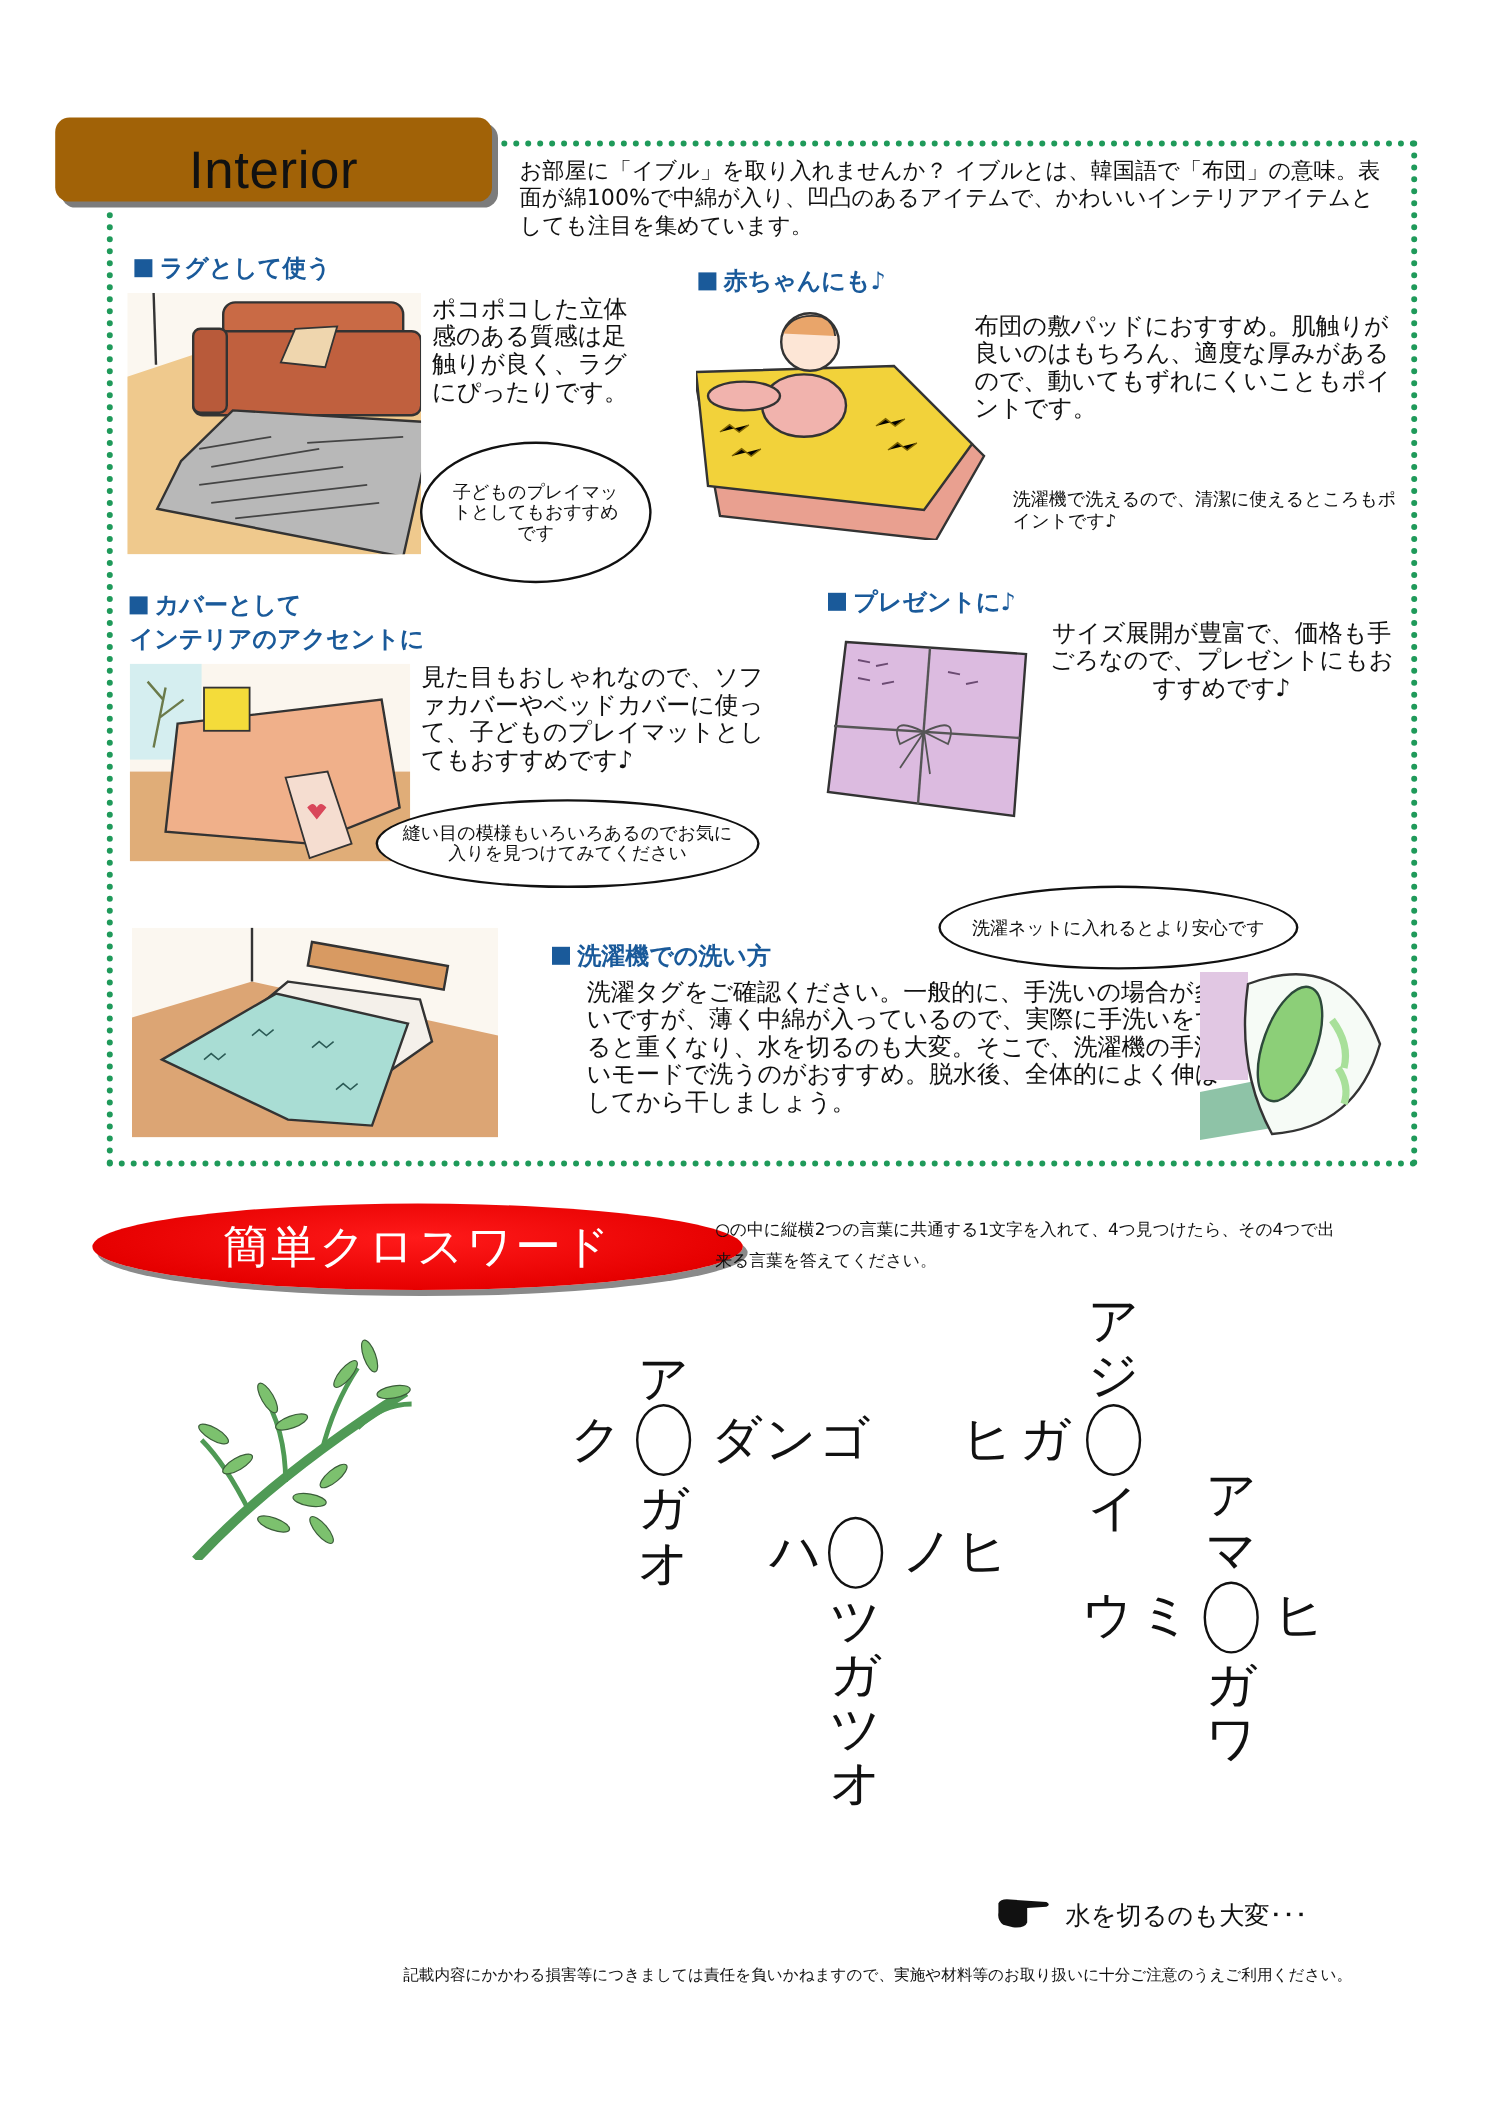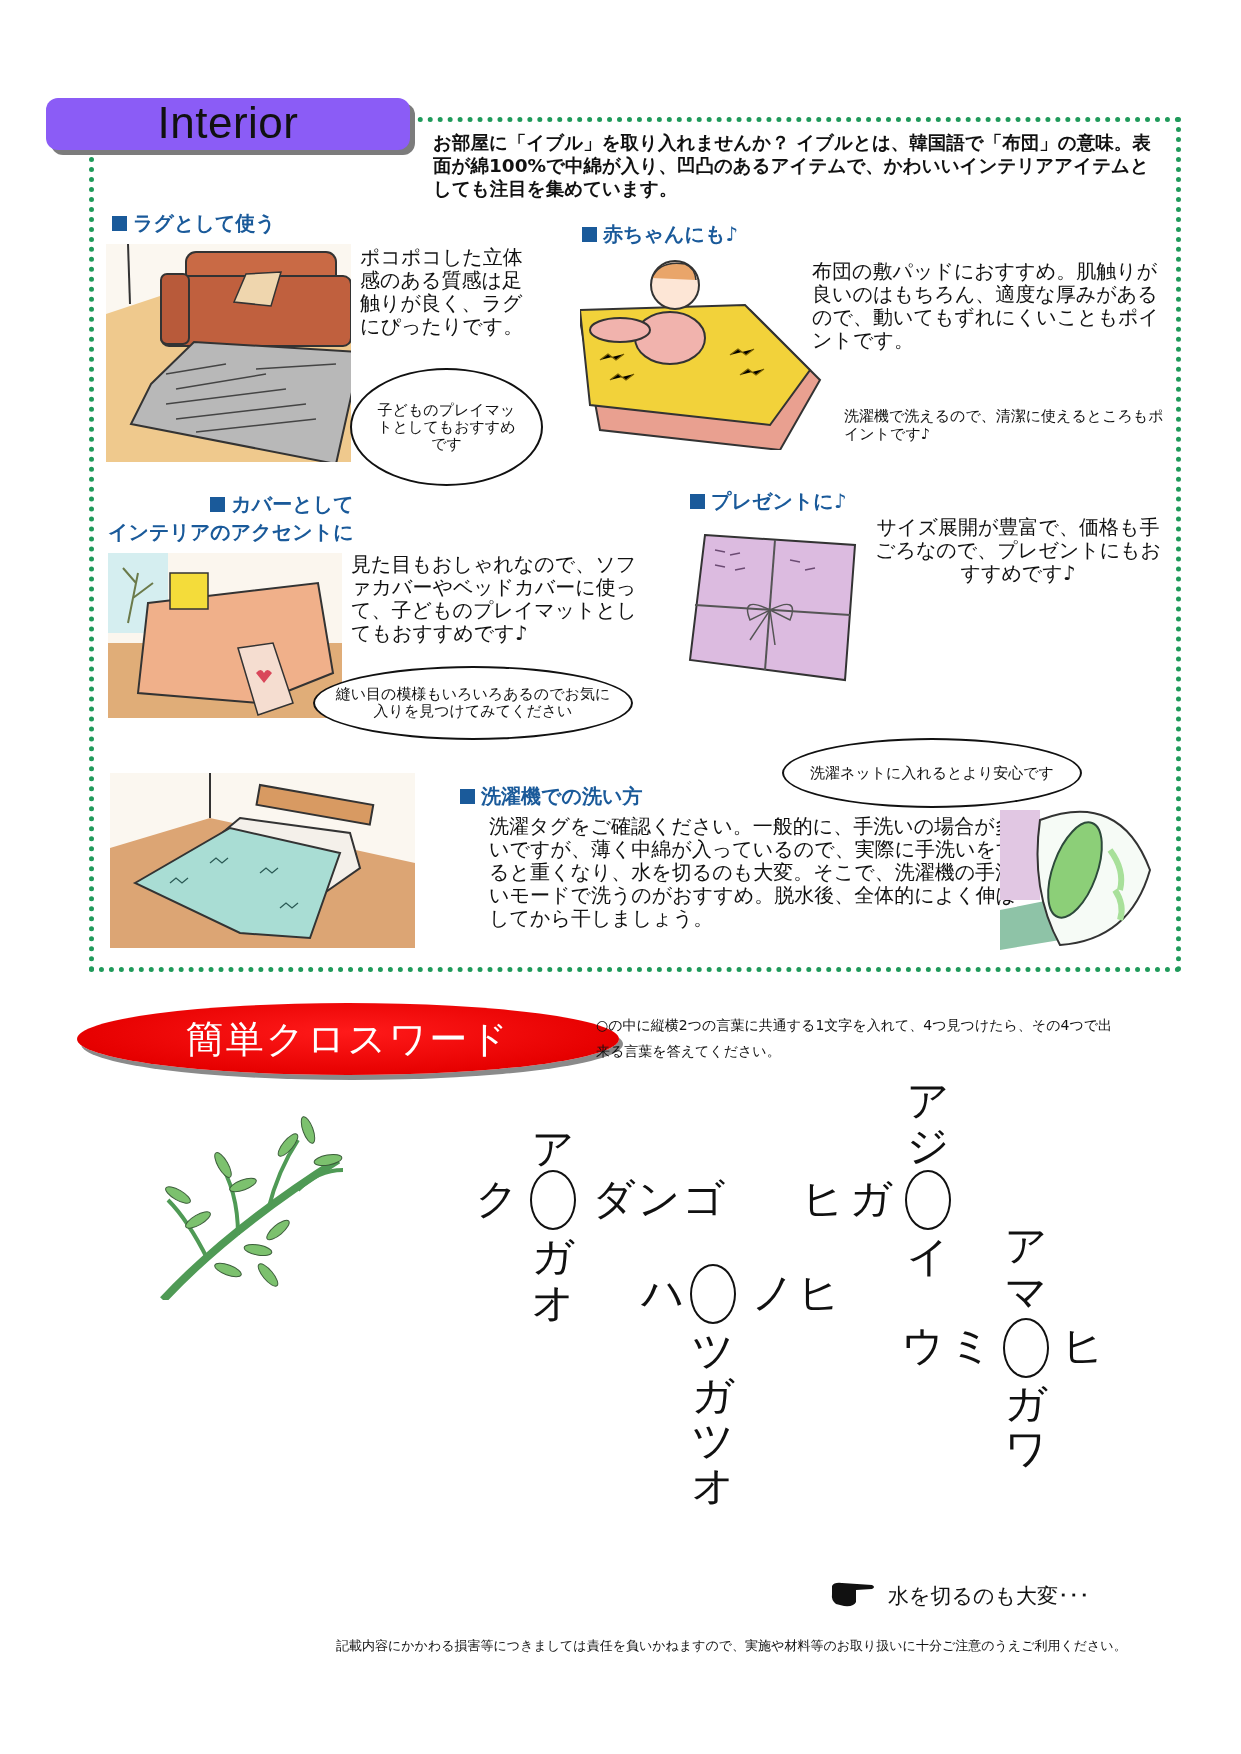--- a/index.html
+++ b/index.html
@@ -3,26 +3,26 @@
 <meta charset="utf-8">
 <style>
   html, body { margin: 0; padding: 0; background: #ffffff; }
   body { width: 1241px; height: 1754px; position: relative; overflow: hidden;
          font-family: "DejaVu Sans", "Liberation Sans", sans-serif; color: #111; }
   .abs { position: absolute; }
 
   
   .frame { position: absolute; left: 89px; top: 117px; width: 1092px; height: 855px;
            border: 5px dotted #1f9a5a; box-sizing: border-box; }
-  .title-tab { position: absolute; left: 46px; top: 98px; width: 364px; height: 52px;
-               background: #8b5cf6; border-radius: 12px; box-shadow: 5px 5px 0 #7c7c7c;
-               display: flex; align-items: flex-start; justify-content: center; }
+  .title-tab { position: absolute; left: 46px; top: 98px; width: 364px; height: 70px;
+               background: #a16207; border-radius: 12px; box-shadow: 5px 5px 0 #7c7c7c;
+               display: flex; align-items: flex-end; justify-content: center; }
   .title-tab span { font-family: "Liberation Sans", sans-serif; font-size: 44px; color: #111; letter-spacing: 0.5px; }
 
-  .intro { left: 433px; top: 131px; width: 730px; font-size: 18.5px; line-height: 23px; font-weight: bold; }
+  .intro { left: 433px; top: 131px; width: 730px; font-size: 18.5px; line-height: 23px; }
 
   .heading { color: #1a5a9a; font-weight: bold; font-size: 20px; line-height: 28px; }
   .heading .sq { display: inline-block; width: 15px; height: 15px; background: #1a5a9a; margin-right: 6px; vertical-align: -1px; }
 
   .body-text { font-size: 20px; line-height: 23px; }
   .small-text { font-size: 15px; line-height: 18px; }
 
   .bubble { position: absolute; border: 2.5px solid #111; border-radius: 50%; background: #fff;
             display: flex; align-items: center; justify-content: center; text-align: center;
             font-size: 15px; line-height: 17px; box-sizing: border-box; padding: 8px 18px; }
@@ -95,21 +95,21 @@
     </g>
     <circle cx="95" cy="25" r="24" fill="#fde6d6" stroke="#333" stroke-width="2"></circle>
     <path d="M72 18 Q80 0 105 4 Q115 8 116 20" fill="#e9a56a" stroke="#333" stroke-width="1.5"></path>
     <ellipse cx="90" cy="78" rx="35" ry="26" fill="#f1b3ad" stroke="#333" stroke-width="2"></ellipse>
     <ellipse cx="40" cy="70" rx="30" ry="12" fill="#f1b3ad" stroke="#333" stroke-width="2"></ellipse>
   </svg>
 </div>
 <div class="abs body-text" style="left:812px; top:260px; width:355px;">布団の敷パッドにおすすめ。肌触りが良いのはもちろん、適度な厚みがあるので、動いてもずれにくいこともポイントです。</div>
 <div class="abs small-text" style="left:844px; top:407px; width:325px;">洗濯機で洗えるので、清潔に使えるところもポイントです♪</div>
 
-<div class="abs heading" style="left:108px; top:490px;text-align:right;">
+<div class="abs heading" style="left:108px; top:490px;">
   <span class="sq"></span><span>カバーとして</span><br>
   <span>インテリアのアクセントに</span>
 </div>
 <div class="illus" style="left:108px; top:553px; width:234px; height:165px;">
   <svg width="234" height="165" viewBox="0 0 234 165">
     <rect width="234" height="165" fill="#fbf6ee"></rect>
     <rect x="0" y="0" width="60" height="80" fill="#d5eef0"></rect>
     <rect x="0" y="90" width="234" height="75" fill="#e0ad78"></rect>
     <path d="M20 70 L30 20 M25 45 L45 30 M28 30 L15 15" stroke="#6b7a4a" stroke-width="2"></path>
     <polygon points="40,50 210,30 225,120 150,150 30,140" fill="#f0b08a" stroke="#333" stroke-width="2"></polygon>

